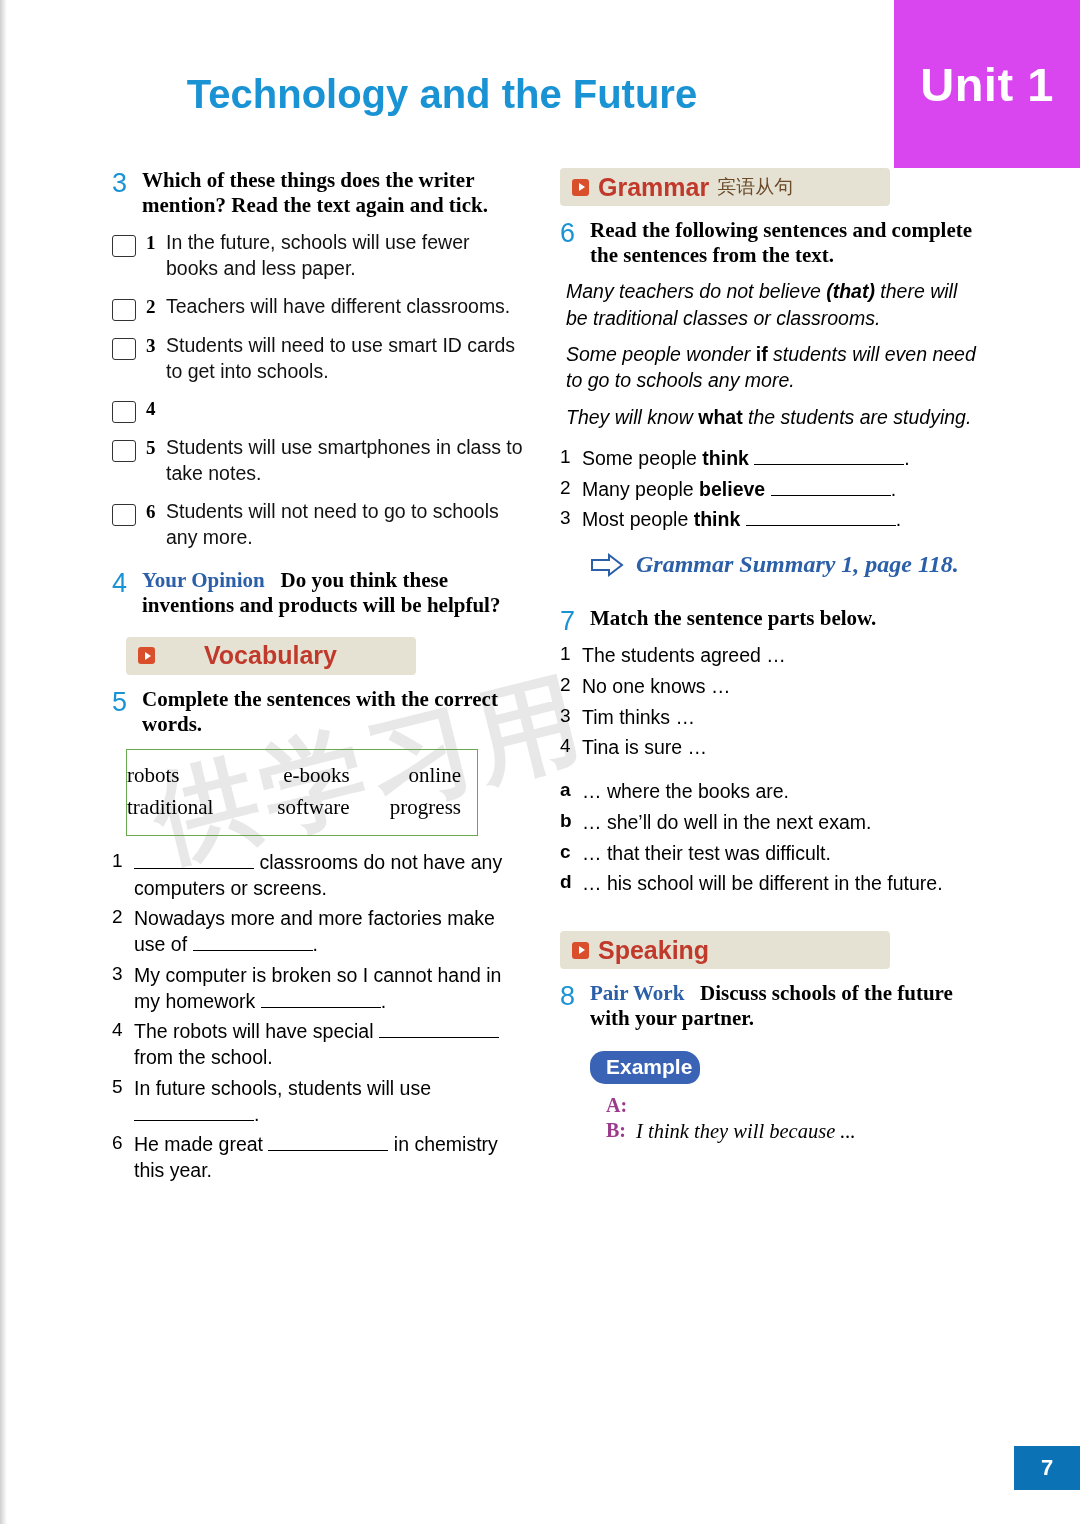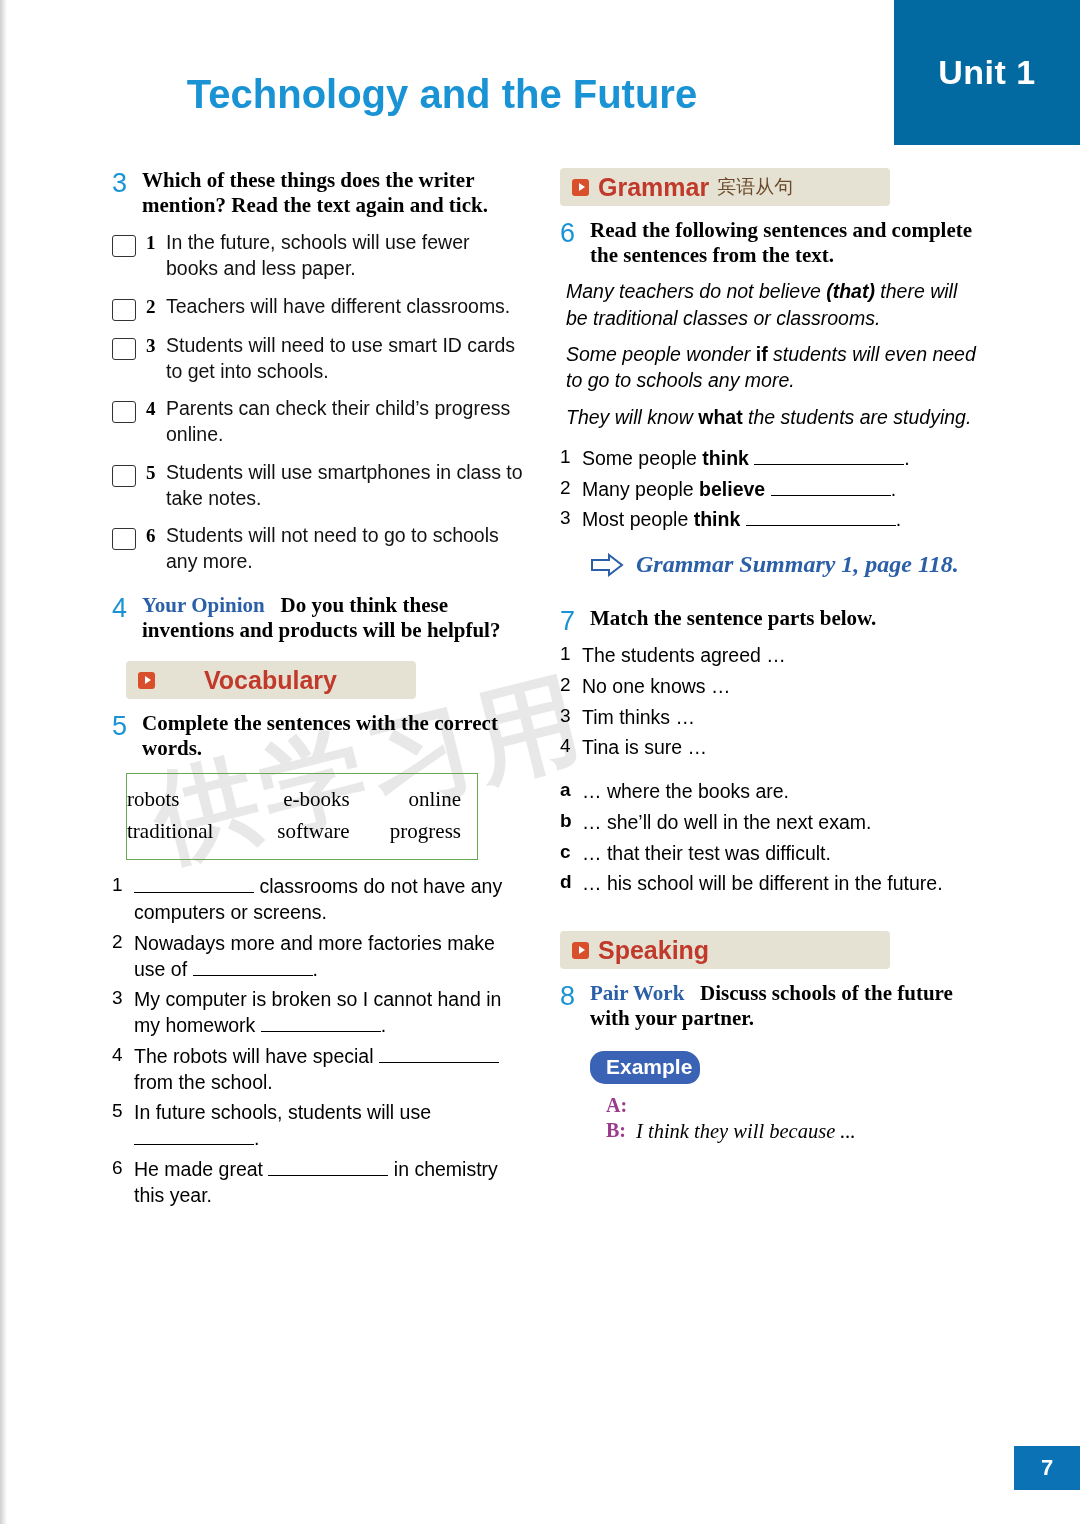--- a/index.html
+++ b/index.html
@@ -17,29 +17,29 @@
   .page {
     position: absolute;
     inset: 0;
   }
   
   .unit-badge {
     position: absolute;
     top: 0;
     right: 0;
     width: 186px;
-    height: 145px;
-    background: #0369a1;
+    height: 168px;
+    background: #d946ef;
     color: #ffffff;
     display: flex;
     align-items: center;
     justify-content: center;
     font-family: "Liberation Sans", sans-serif;
     font-weight: bold;
-    font-size: 34px;
+    font-size: 47px;
     letter-spacing: 0.5px;
   }
   .page-title {
     position: absolute;
     top: 72px;
     left: 0;
     width: 884px;
     text-align: center;
     color: #1a93d4;
     font-family: "Liberation Sans", sans-serif;
@@ -334,21 +334,20 @@
         <div class="item-body">Teachers will have different classrooms.</div>
       </div>
       <div class="check-item">
         <div class="checkbox"></div>
         <div class="item-num">3</div>
         <div class="item-body">Students will need to use smart ID cards to get into schools.</div>
       </div>
       <div class="check-item">
         <div class="checkbox"></div>
         <div class="item-num">4</div>
-        <div class="item-body">Parents can check their child’s progress online.</div>
       </div>
       <div class="check-item">
         <div class="checkbox"></div>
         <div class="item-num">5</div>
         <div class="item-body">Students will use smartphones in class to take notes.</div>
       </div>
       <div class="check-item">
         <div class="checkbox"></div>
         <div class="item-num">6</div>
         <div class="item-body">Students will not need to go to schools any more.</div>

